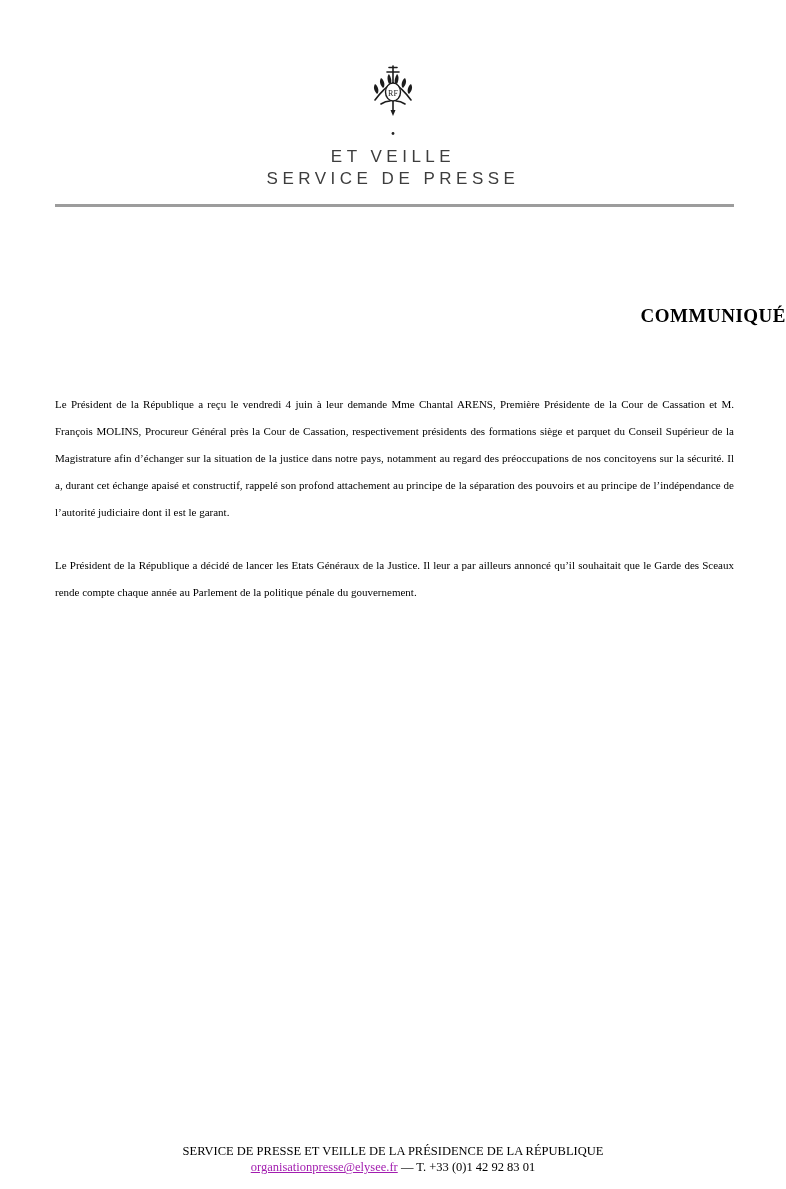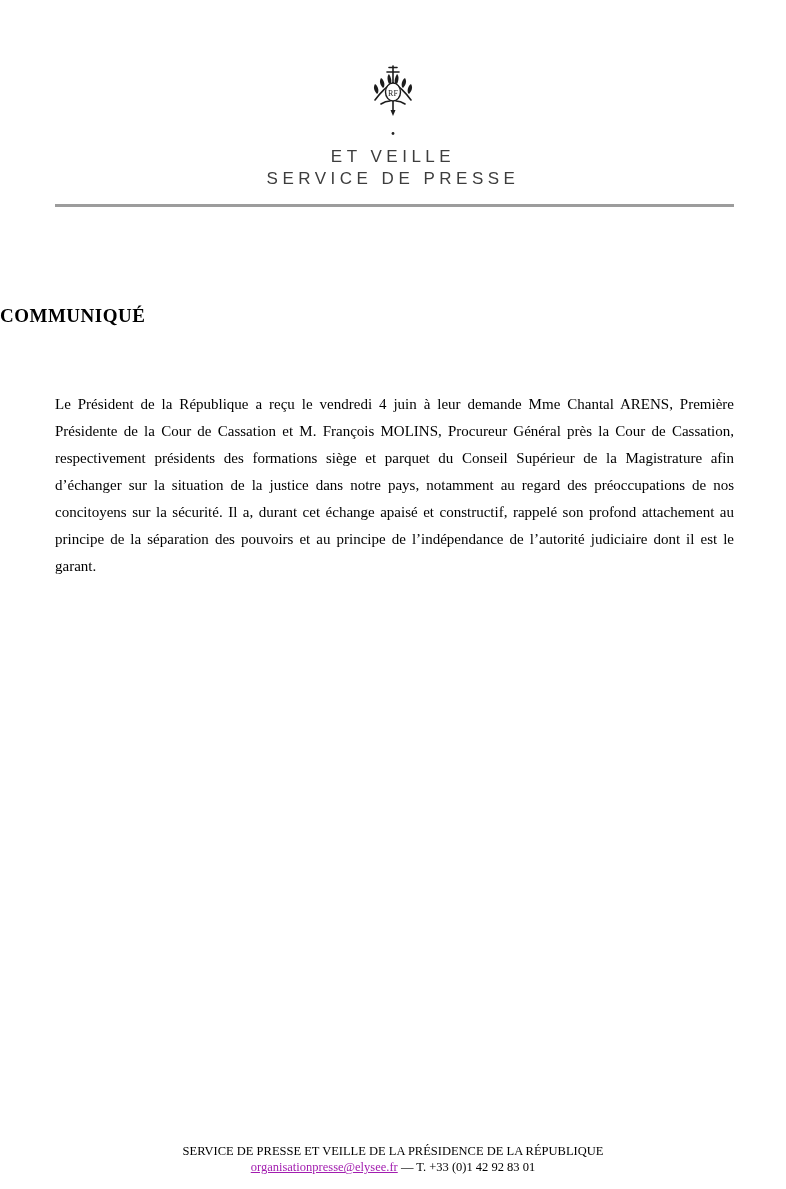--- a/index.html
+++ b/index.html
@@ -59,33 +59,33 @@
     right: 53px;
     font-size: 17px;
     color: #000;
     text-align: right;
   }
   .doc-title {
     position: absolute;
     top: 305px;
     left: 0;
     width: 100%;
-    text-align: left;
+    text-align: right;
     font-size: 19px;
     font-weight: bold;
     letter-spacing: 0.5px;
   }
 
   
   .doc-body {
     position: absolute;
     top: 391px;
     left: 55px;
     width: 679px;
-    font-size: 15px;
+    font-size: 11px;
     line-height: 27px;
     text-align: justify;
   }
   .doc-body p { margin-bottom: 26px; }
 
   
   .doc-footer {
     position: absolute;
     top: 1143px;
     left: 0;
@@ -152,20 +152,21 @@
     <div>SERVICE DE PRESSE</div>
   </div>
 
   <div class="header-rule"></div>
 
 
   <div class="doc-title">COMMUNIQUÉ</div>
 
   <div class="doc-body">
     <p>Le Président de la République a reçu le vendredi 4 juin à leur demande Mme Chantal ARENS, Première Présidente de la Cour de Cassation et M. François MOLINS, Procureur Général près la Cour de Cassation, respectivement présidents des formations siège et parquet du Conseil Supérieur de la Magistrature afin d’échanger sur la situation de la justice dans notre pays, notamment au regard des préoccupations de nos concitoyens sur la sécurité. Il a, durant cet échange apaisé et constructif, rappelé son profond attachement au principe de la séparation des pouvoirs et au principe de l’indépendance de l’autorité judiciaire dont il est le garant.</p>
+    <p>Le Président de la République a décidé de lancer les Etats Généraux de la Justice. Il leur a par ailleurs annoncé qu’il souhaitait que le Garde des Sceaux rende compte chaque année au Parlement de la politique pénale du gouvernement.</p>
   </div>
 
   <div class="doc-footer">
     <div>SERVICE DE PRESSE ET VEILLE DE LA PRÉSIDENCE DE LA RÉPUBLIQUE</div>
     <div><a class="footer-email">organisationpresse@elysee.fr</a><span> — T. +33 (0)1 42 92 83 01</span></div>
   </div>
 
 </div>
 
 </body></html>

